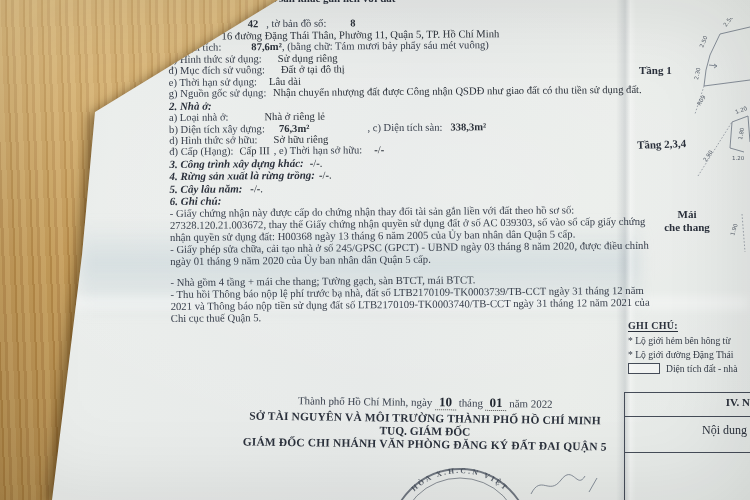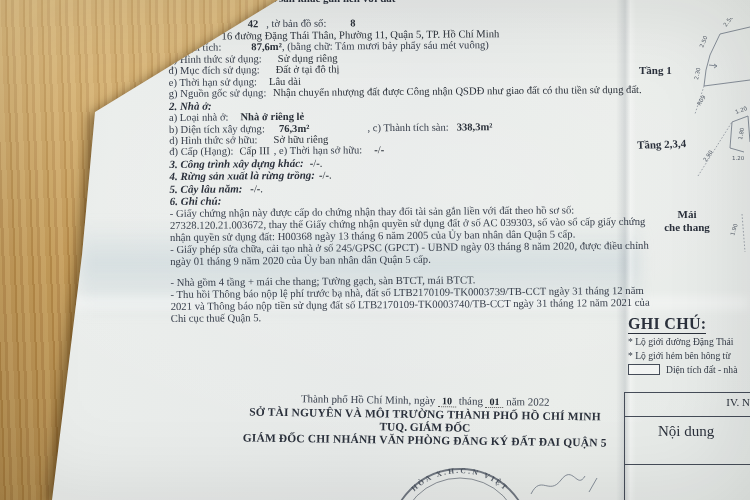--- a/index.html
+++ b/index.html
@@ -36,56 +36,56 @@
             transform:rotate(-0.5deg);transform-origin:0 0;}
   .ln{white-space:nowrap;}
   .sec-title{font-weight:bold;font-style:italic;font-size:11px;color:#2b313c;margin-top:1px;}
   .sec-line{margin-top:1px;}
   .sec-line .st{font-weight:bold;font-style:italic;font-size:11px;color:#2b313c;}
   .lbl{color:#39404d;}
   .val{color:#2a3039;}
   .num{font-weight:bold;}
   .ml4{margin-left:4px;}.ml6{margin-left:6px;}.ml8{margin-left:8px;}.ml10{margin-left:16px;}
   .ml12{margin-left:12px;}.ml14{margin-left:14px;text-align:right;}.ml16{margin-left:16px;}.ml24{margin-left:24px;}
-  .ml28{margin-left:12px;font-weight:bold;}.ml30{margin-left:30px;}.ml58{margin-left:58px;}
+  .ml28{margin-left:36px;}.ml30{margin-left:30px;}.ml58{margin-left:58px;}
   .hang{white-space:normal;padding-left:26px;text-indent:-26px;}
   .note{white-space:normal;font-size:10.7px;line-height:11.7px;margin-top:0.5px;}
   .note.gap{margin-top:10px;}
   
   .signoff{position:absolute;left:190px;top:394px;width:470px;text-align:center;
            transform:rotate(0.8deg);color:#2b313c;}
   .date-line{font-size:10.9px;color:#39404d;}
-  .dnum{font-weight:bold;font-size:10px;border-bottom:1px dotted #555;padding:0 4px;color:#20262f;}
+  .dnum{font-weight:bold;font-size:13px;border-bottom:1px dotted #555;padding:0 4px;color:#20262f;}
   .org{font-weight:bold;font-size:11.4px;margin-top:2px;letter-spacing:.2px;}
   .tuq{font-weight:bold;font-size:11.4px;margin-top:1px;}
   .signer{font-weight:bold;font-size:11.4px;margin-top:1px;letter-spacing:.2px;}
   
   .sealbox{position:absolute;left:365px;top:458px;width:190px;height:42px;}
   .sigbox{position:absolute;left:525px;top:468px;width:80px;height:32px;}
   
   .plan-label{position:absolute;font-weight:bold;font-size:11px;color:#2b313c;white-space:nowrap;}
   .floor1-label{left:639px;top:64px;}
   .floor234-label{left:637px;top:138px;transform:rotate(-2deg);}
   .roof-label{left:655px;top:208px;text-align:center;width:64px;line-height:13px;}
   .plan-svg{position:absolute;}
   .plan1{left:676px;top:18px;}
   .plan2{left:694px;top:104px;}
   .planroof{left:730px;top:212px;}
   .side-notes{position:absolute;left:628px;top:315px;width:122px;color:#2b313c;}
-  .side-title{font-weight:bold;font-size:16px;border-bottom:1px solid #2b313c;display:inline-block;letter-spacing:.3px;}
+  .side-title{font-weight:bold;font-size:10px;border-bottom:1px solid #2b313c;display:inline-block;letter-spacing:.3px;}
   .side-item{font-size:9.6px;line-height:12.5px;white-space:nowrap;margin-top:1.5px;color:#353c48;}
   .legend-row{display:flex;align-items:center;margin-top:2px;}
   .legend-box{width:30px;height:9px;border:1px solid #454c58;margin-right:6px;flex:none;background:rgba(255,255,255,.4);}
   .legend-text{font-size:9.6px;white-space:nowrap;color:#353c48;}
   .registry-table{position:absolute;left:624px;top:392px;width:126px;height:108px;
     border-left:1.5px solid #454c58;border-top:1.5px solid #454c58;color:#2b313c;}
-  .rt-head{height:20px;border-bottom:1.5px solid #454c58;font-weight:normal;font-size:11px;
+  .rt-head{height:20px;border-bottom:1.5px solid #454c58;font-weight:bold;font-size:11px;
     text-align:right;padding:3px 1px 0 0;white-space:nowrap;overflow:hidden;}
-  .rt-sub{height:25px;border-bottom:1.5px solid #454c58;font-size:15px;
-    text-align:center;padding:6px 4px 16px 0;white-space:nowrap;overflow:hidden;}
+  .rt-sub{height:25px;border-bottom:1.5px solid #454c58;font-size:12px;
+    text-align:right;padding:6px 4px 4px 0;white-space:nowrap;overflow:hidden;}
   .dim{font-size:5.5px;fill:#565e6a;font-family:"DejaVu Sans",sans-serif;}
   .sk{stroke:#7b838f;stroke-width:0.9;fill:none;}
   .skd{stroke:#8a919c;stroke-width:0.8;fill:none;stroke-dasharray:1.6 1.8;}
   .vignette{position:absolute;inset:0;box-shadow:inset 0 0 90px rgba(20,15,5,.10);pointer-events:none;}
 </style>
 </head>
 <body>
 
 <div class="stage">
   <div class="wood"></div>
@@ -108,35 +108,35 @@
         <div class="ln">
           <span class="lbl">b) Địa chỉ:</span><span class="val ml8">16 đường Đặng Thái Thân, Phường 11, Quận 5, TP. Hồ Chí Minh</span>
         </div>
         <div class="ln">
           <span class="lbl">c) Diện tích:</span><span class="val num ml30">87,6m²</span><span class="lbl">, (bằng chữ: Tám mươi bảy phẩy sáu mét vuông)</span>
         </div>
         <div class="ln">
           <span class="lbl">d) Hình thức sử dụng:</span><span class="val ml10">Sử dụng riêng</span>
         </div>
         <div class="ln">
-          <span class="lbl">đ) Mục đích sử dụng:</span><span class="val ml10">Đất ở tại đô thị</span>
+          <span class="lbl">đ) Mục đích sử vuông:</span><span class="val ml10">Đất ở tại đô thị</span>
         </div>
         <div class="ln">
           <span class="lbl">e) Thời hạn sử dụng:</span><span class="val ml12">Lâu dài</span>
         </div>
         <div class="hang">
           <span class="lbl">g) Nguồn gốc sử dụng:</span> <span class="val ml4">Nhận chuyển nhượng đất được Công nhận QSDĐ như giao đất có thu tiền sử dụng đất.</span>
         </div>
 
         <div class="sec-title">2. Nhà ở:</div>
         <div class="ln">
           <span class="lbl">a) Loại nhà ở:</span><span class="val ml28">Nhà ở riêng lẻ</span>
         </div>
         <div class="ln">
-          <span class="lbl">b) Diện tích xây dựng:</span><span class="val num ml14">76,3m²</span><span class="lbl ml58">, c) Thành tích sàn:</span><span class="val num ml8">338,3m²</span>
+          <span class="lbl">b) Diện tích xây dựng:</span><span class="val num ml14">76,3m²</span><span class="lbl ml58">, c) Diện tích sàn:</span><span class="val num ml8">338,3m²</span>
         </div>
         <div class="ln">
           <span class="lbl">d) Hình thức sở hữu:</span><span class="val ml10">Sở hữu riêng</span>
         </div>
         <div class="ln">
           <span class="lbl">đ) Cấp (Hạng):</span><span class="val ml6">Cấp III</span><span class="lbl ml4">, e) Thời hạn sở hữu:</span><span class="val ml12">-/-</span>
         </div>
 
         <div class="ln sec-line">
           <span class="st">3. Công trình xây dựng khác:</span><span class="val ml6">-/-.</span>
@@ -209,22 +209,22 @@
         <div>Mái</div>
         <div>che thang</div>
       </div>
       <svg class="plan-svg planroof" width="20" height="42" viewBox="0 0 20 42">
         <path class="skd" d="M12,2 L15,40"></path>
         <text class="dim" x="4" y="24" transform="rotate(-72 4 24)">1.90</text>
       </svg>
 
       <div class="side-notes">
         <div class="side-title">GHI CHÚ:</div>
+        <div class="side-item">* Lộ giới hẻm bên hông từ</div>
         <div class="side-item">* Lộ giới đường Đặng Thái</div>
-        <div class="side-item">* Lộ giới hẻm bên hông từ</div>
         <div class="legend-row">
           <span class="legend-box"></span>
           <span class="legend-text">Diện tích đất - nhà</span>
         </div>
       </div>
 
       <div class="registry-table">
         <div class="rt-head">IV. N</div>
         <div class="rt-sub">Nội dung</div>
       </div>

